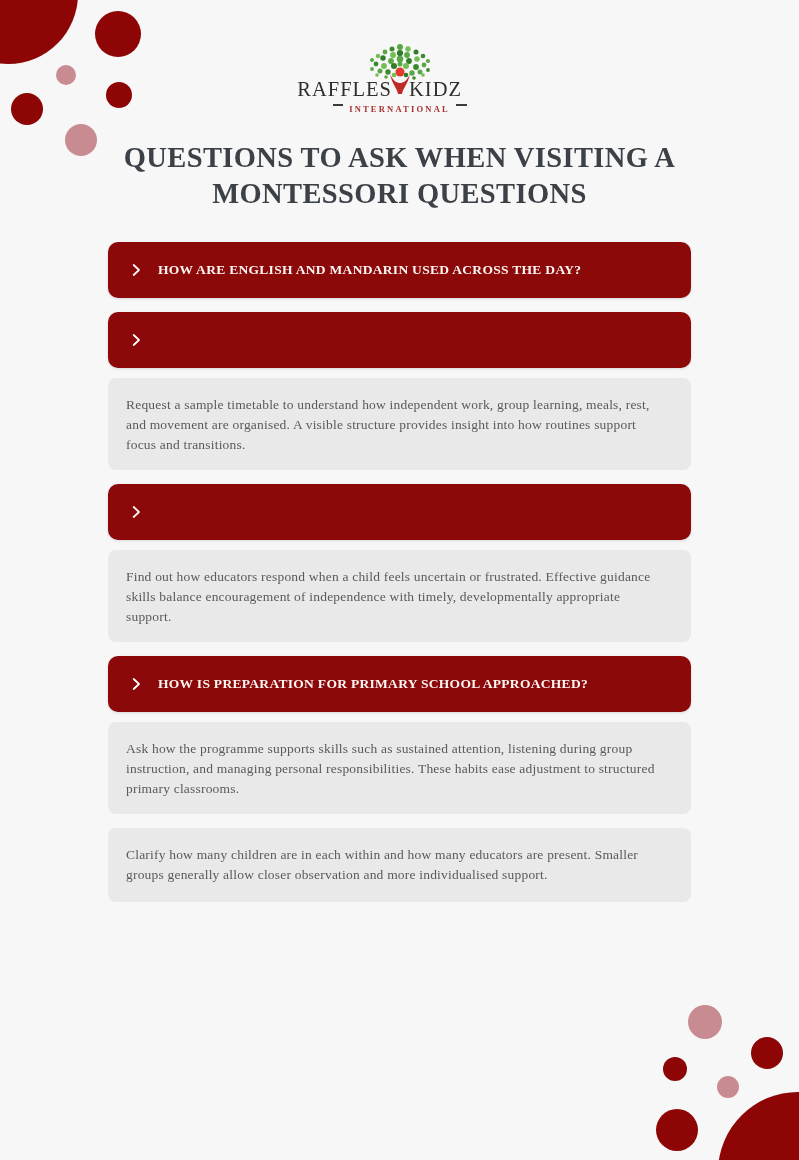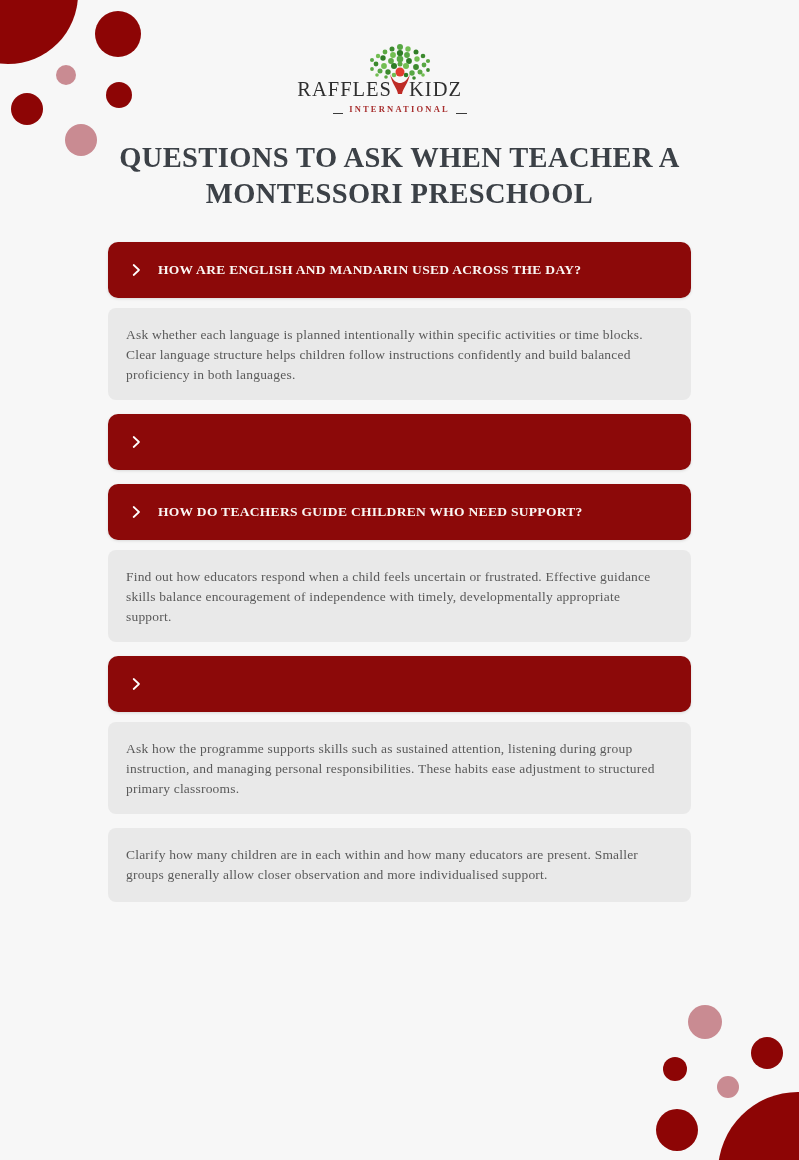--- a/index.html
+++ b/index.html
@@ -30,21 +30,21 @@
     margin-top:44px;
     display:flex;
     flex-direction:column;
     align-items:center;
   }
   .logo-svg{display:block;overflow:visible;}
   .logo-sub{
     width:134px;
     margin-top:2px;
     display:flex;
-    align-items:flex-end;
+    align-items:flex-start;
     gap:6px;
   }
   .logo-sub .line{flex:1;height:1.5px;background:#3b3b3b;}
   .logo-sub .sub-text{
     font-size:8.5px;
     font-weight:bold;
     letter-spacing:2.2px;
     color:#A83030;
     white-space:nowrap;
   }
@@ -165,68 +165,68 @@
     <text x="62" y="52" text-anchor="end" font-family="Liberation Serif, serif" font-size="20.5" letter-spacing="1" fill="#2F2F2F">RAFFLES</text>
     <text x="79" y="52" text-anchor="start" font-family="Liberation Serif, serif" font-size="20.5" letter-spacing="1" fill="#2F2F2F">KIDZ</text>
   </svg>
   <div class="logo-sub">
     <span class="line"></span>
     <span class="sub-text">INTERNATIONAL</span>
     <span class="line"></span>
   </div>
 </header>
 
-<h1 class="page-title">QUESTIONS TO ASK WHEN TEACHER A MONTESSORI PRESCHOOL</h1>
+<h1 class="page-title">QUESTIONS TO ASK WHEN VISITING A MONTESSORI QUESTIONS</h1>
 
 <main class="faq-list">
   <section class="faq-item">
     <div class="faq-question">
       <span class="chev">
         <svg width="16" height="16" viewBox="0 0 24 24">
           <path d="M8.5 4.5l8 7.5-8 7.5" fill="none" stroke="#ffffff" stroke-width="2.6" stroke-linecap="round" stroke-linejoin="round"></path>
         </svg>
       </span>
       <span class="q-text">HOW ARE ENGLISH AND MANDARIN USED ACROSS THE DAY?</span>
     </div>
-    <div class="faq-answer">
-      <p class="a-text">Ask whether each language is planned intentionally within specific activities or time blocks. Clear language structure helps children follow instructions confidently and build balanced proficiency in both languages.</p>
-    </div>
-  </section>
-
-  <section class="faq-item">
-    <div class="faq-question">
-      <span class="chev">
-        <svg width="16" height="16" viewBox="0 0 24 24">
-          <path d="M8.5 4.5l8 7.5-8 7.5" fill="none" stroke="#ffffff" stroke-width="2.6" stroke-linecap="round" stroke-linejoin="round"></path>
-        </svg>
-      </span>
-    </div>
-  </section>
-
-  <section class="faq-item">
-    <div class="faq-question">
-      <span class="chev">
-        <svg width="16" height="16" viewBox="0 0 24 24">
-          <path d="M8.5 4.5l8 7.5-8 7.5" fill="none" stroke="#ffffff" stroke-width="2.6" stroke-linecap="round" stroke-linejoin="round"></path>
-        </svg>
-      </span>
-      <span class="q-text">HOW DO TEACHERS GUIDE CHILDREN WHO NEED SUPPORT?</span>
+  </section>
+
+  <section class="faq-item">
+    <div class="faq-question">
+      <span class="chev">
+        <svg width="16" height="16" viewBox="0 0 24 24">
+          <path d="M8.5 4.5l8 7.5-8 7.5" fill="none" stroke="#ffffff" stroke-width="2.6" stroke-linecap="round" stroke-linejoin="round"></path>
+        </svg>
+      </span>
+    </div>
+    <div class="faq-answer">
+      <p class="a-text">Request a sample timetable to understand how independent work, group learning, meals, rest, and movement are organised. A visible structure provides insight into how routines support focus and transitions.</p>
+    </div>
+  </section>
+
+  <section class="faq-item">
+    <div class="faq-question">
+      <span class="chev">
+        <svg width="16" height="16" viewBox="0 0 24 24">
+          <path d="M8.5 4.5l8 7.5-8 7.5" fill="none" stroke="#ffffff" stroke-width="2.6" stroke-linecap="round" stroke-linejoin="round"></path>
+        </svg>
+      </span>
     </div>
     <div class="faq-answer">
       <p class="a-text">Find out how educators respond when a child feels uncertain or frustrated. Effective guidance skills balance encouragement of independence with timely, developmentally appropriate support.</p>
     </div>
   </section>
 
   <section class="faq-item">
     <div class="faq-question">
       <span class="chev">
         <svg width="16" height="16" viewBox="0 0 24 24">
           <path d="M8.5 4.5l8 7.5-8 7.5" fill="none" stroke="#ffffff" stroke-width="2.6" stroke-linecap="round" stroke-linejoin="round"></path>
         </svg>
       </span>
+      <span class="q-text">HOW IS PREPARATION FOR PRIMARY SCHOOL APPROACHED?</span>
     </div>
     <div class="faq-answer">
       <p class="a-text">Ask how the programme supports skills such as sustained attention, listening during group instruction, and managing personal responsibilities. These habits ease adjustment to structured primary classrooms.</p>
     </div>
   </section>
 
   <section class="faq-item">
     <div class="faq-answer">
       <p class="a-text">Clarify how many children are in each within and how many educators are present. Smaller groups generally allow closer observation and more individualised support.</p>
     </div>

